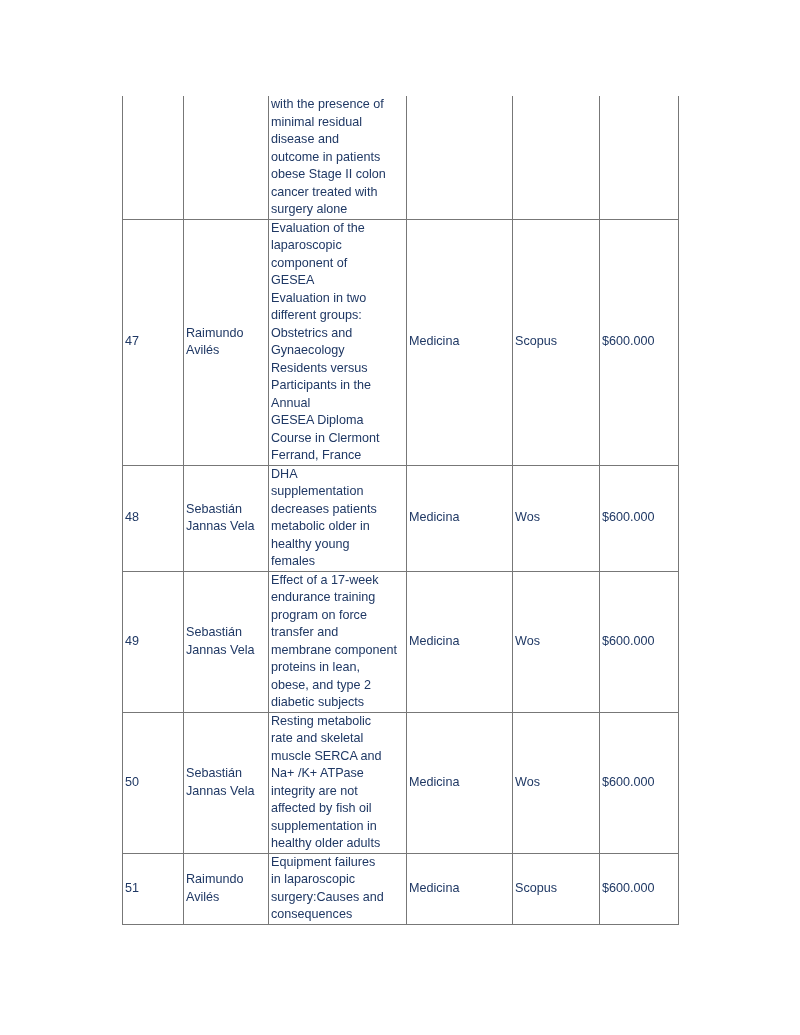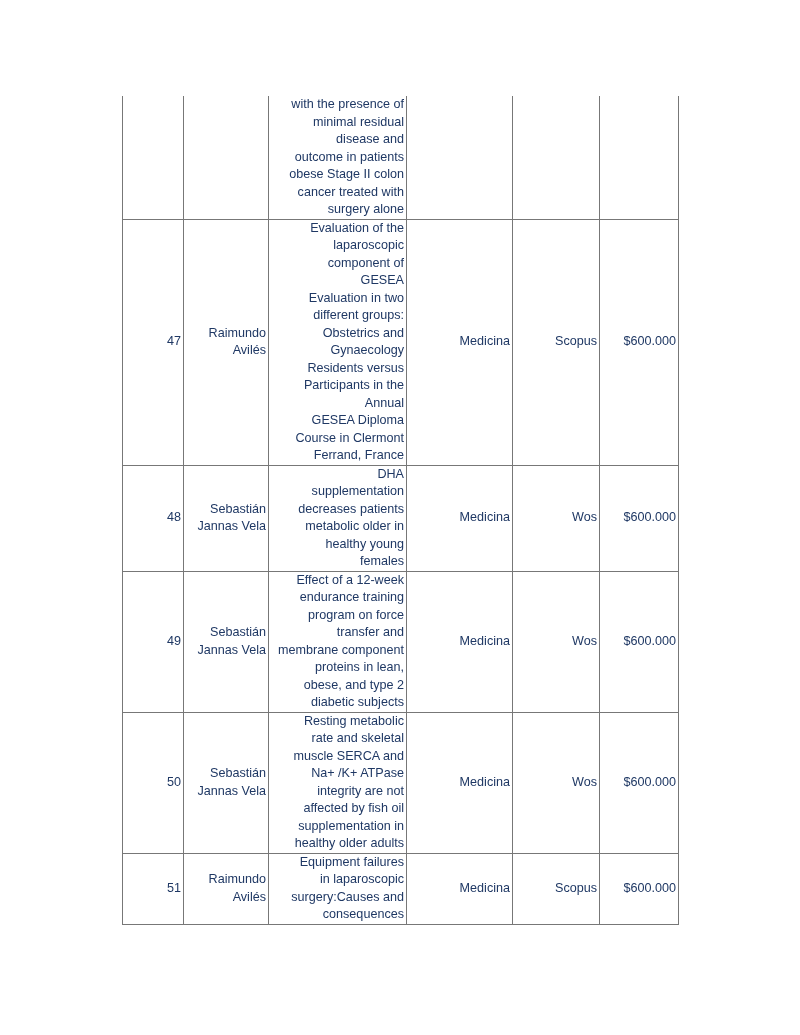--- a/index.html
+++ b/index.html
@@ -12,21 +12,21 @@
       left: 122px; top: 96px;
       border-collapse: collapse;
       table-layout: fixed;
       font-family: "Liberation Sans", sans-serif;
       font-size: 12.6px;
       line-height: 17.5px;
       color: #1f3864;
     }
     table.pubs td {
       border: 1px solid #777777;
-      text-align: right;
+      text-align: left;
       vertical-align: middle;
       padding: 0 2px;
     }
     table.pubs tr.continued td { border-top: none; }
     col.c-num { width: 61px; }
     col.c-author { width: 85px; }
     col.c-title { width: 138px; }
     col.c-area { width: 106px; }
     col.c-index { width: 87px; }
     col.c-amount { width: 79px; }
@@ -110,21 +110,21 @@
         <td>$600.000</td>
       </tr>
 
       <tr style="height:141px">
         <td>49</td>
         <td>
           <span class="title-line">Sebastián</span>
           <span class="title-line">Jannas Vela</span>
         </td>
         <td>
-          <span class="title-line">Effect of a 12-week</span>
+          <span class="title-line">Effect of a 17-week</span>
           <span class="title-line">endurance training</span>
           <span class="title-line">program on force</span>
           <span class="title-line">transfer and</span>
           <span class="title-line">membrane component</span>
           <span class="title-line">proteins in lean,</span>
           <span class="title-line">obese, and type 2</span>
           <span class="title-line">diabetic subjects</span>
         </td>
         <td>Medicina</td>
         <td>Wos</td>

